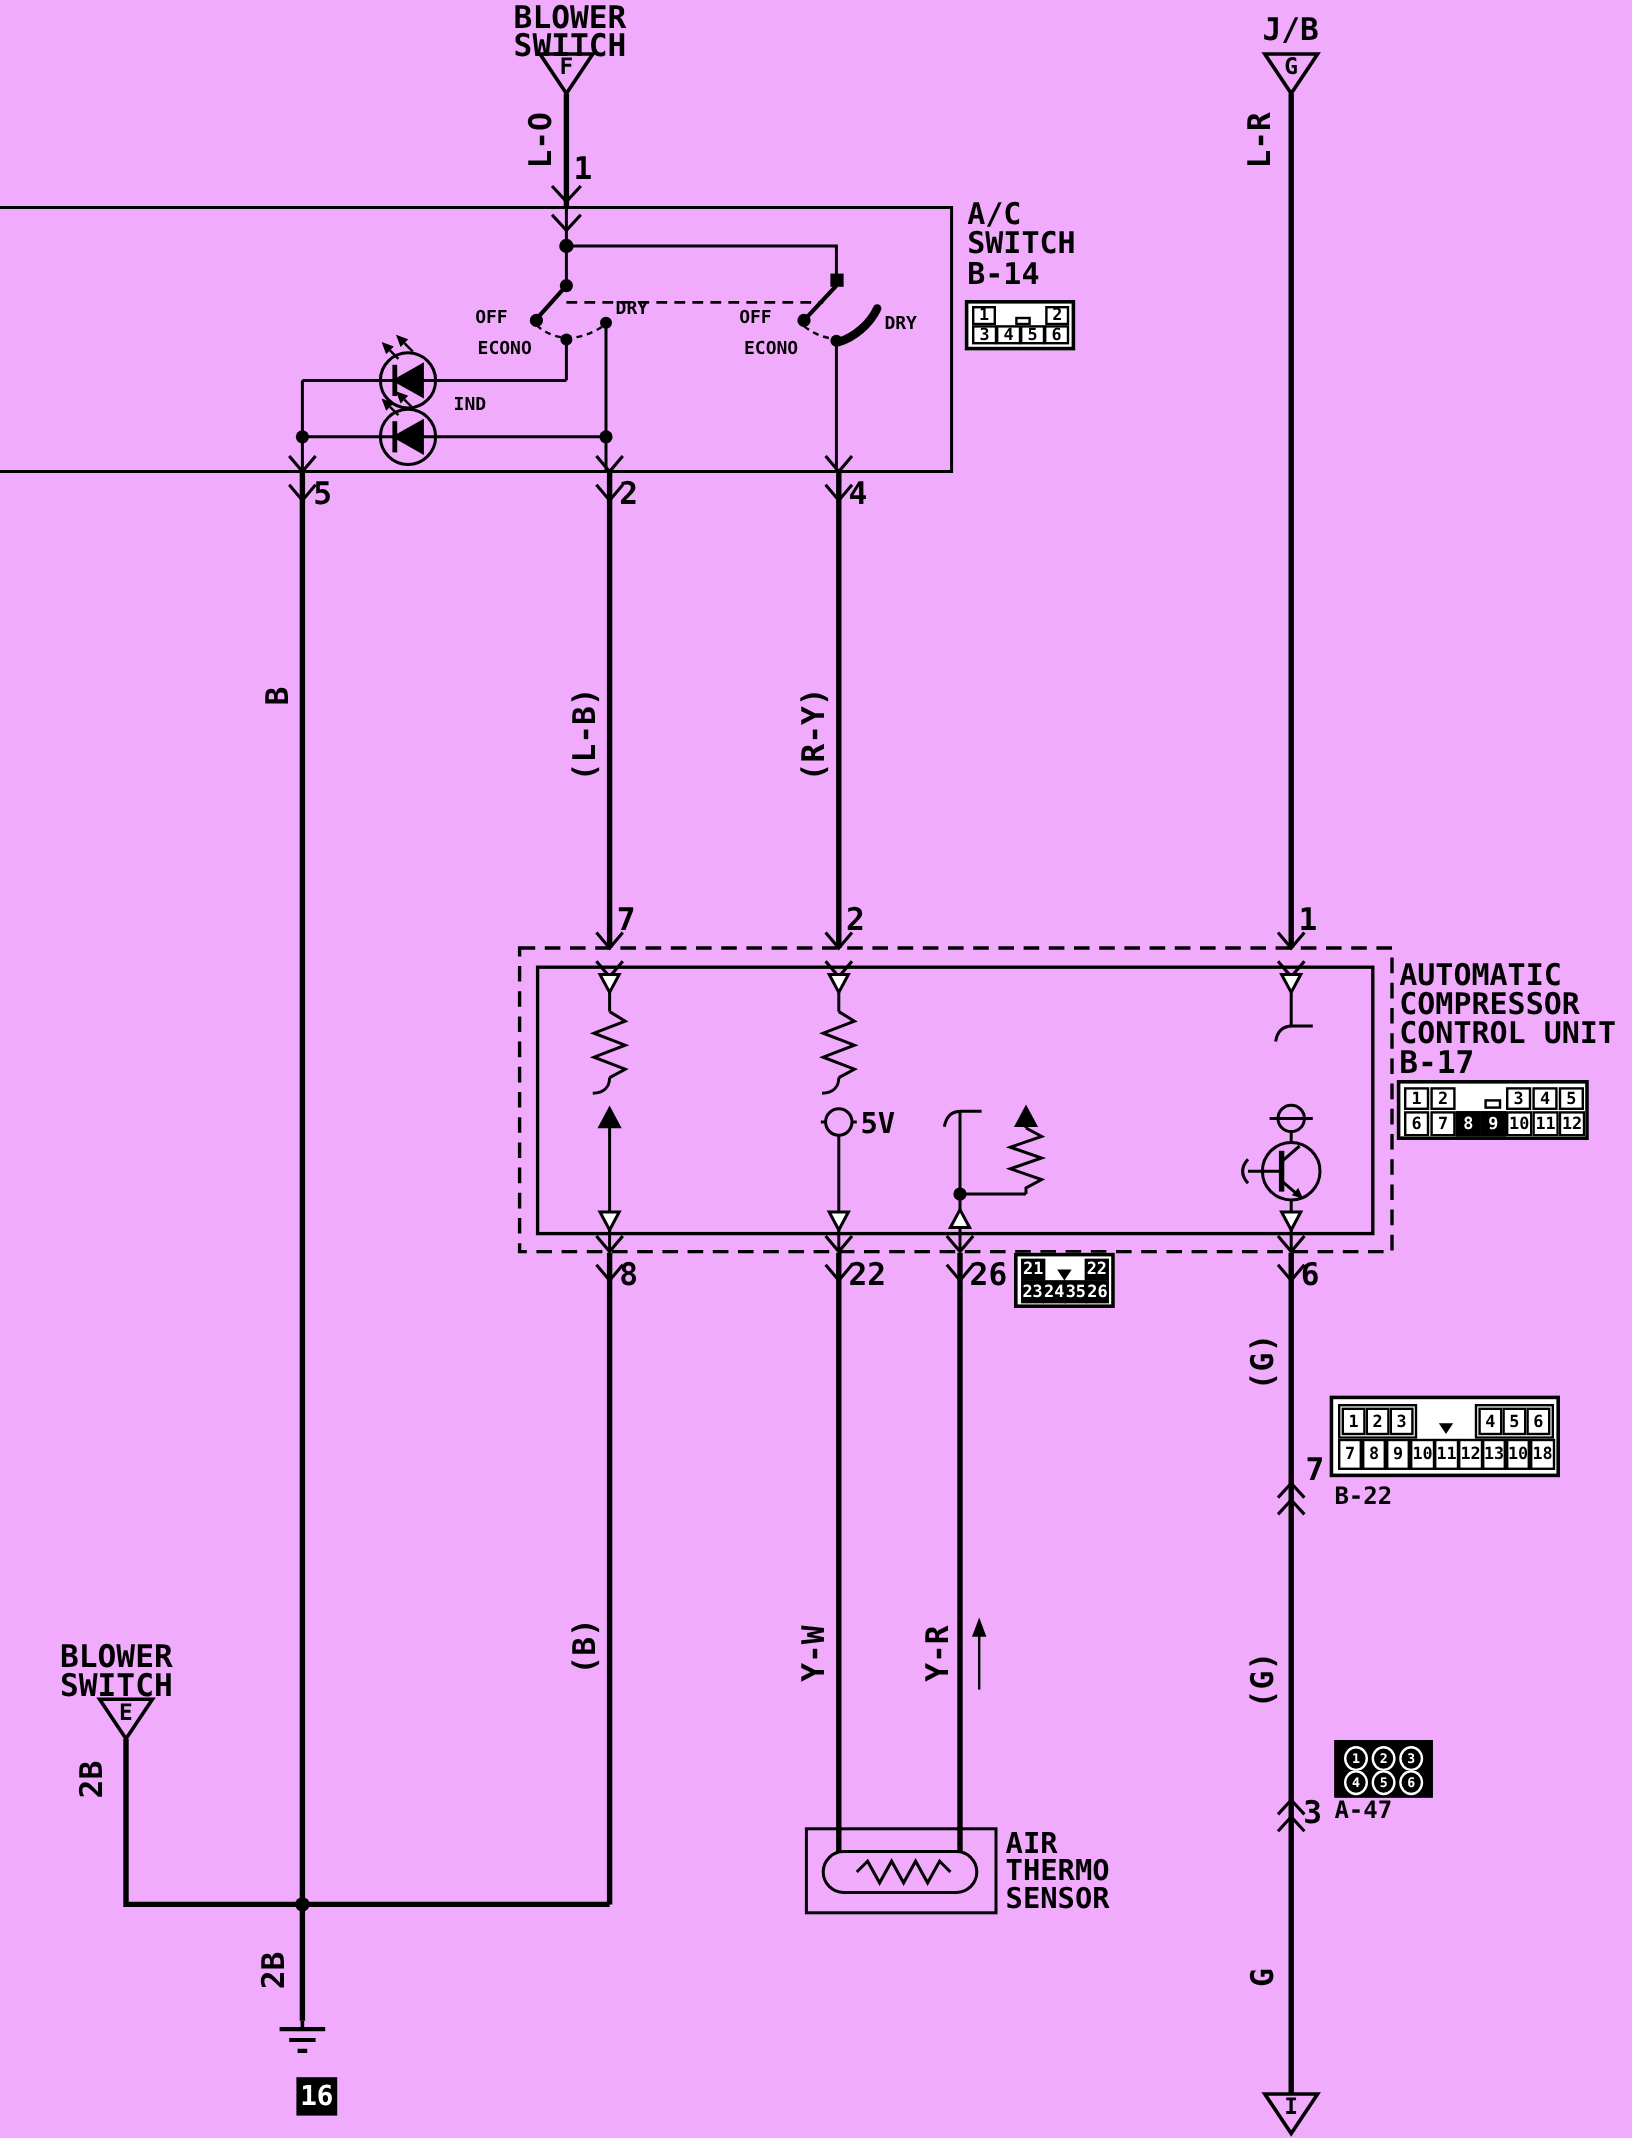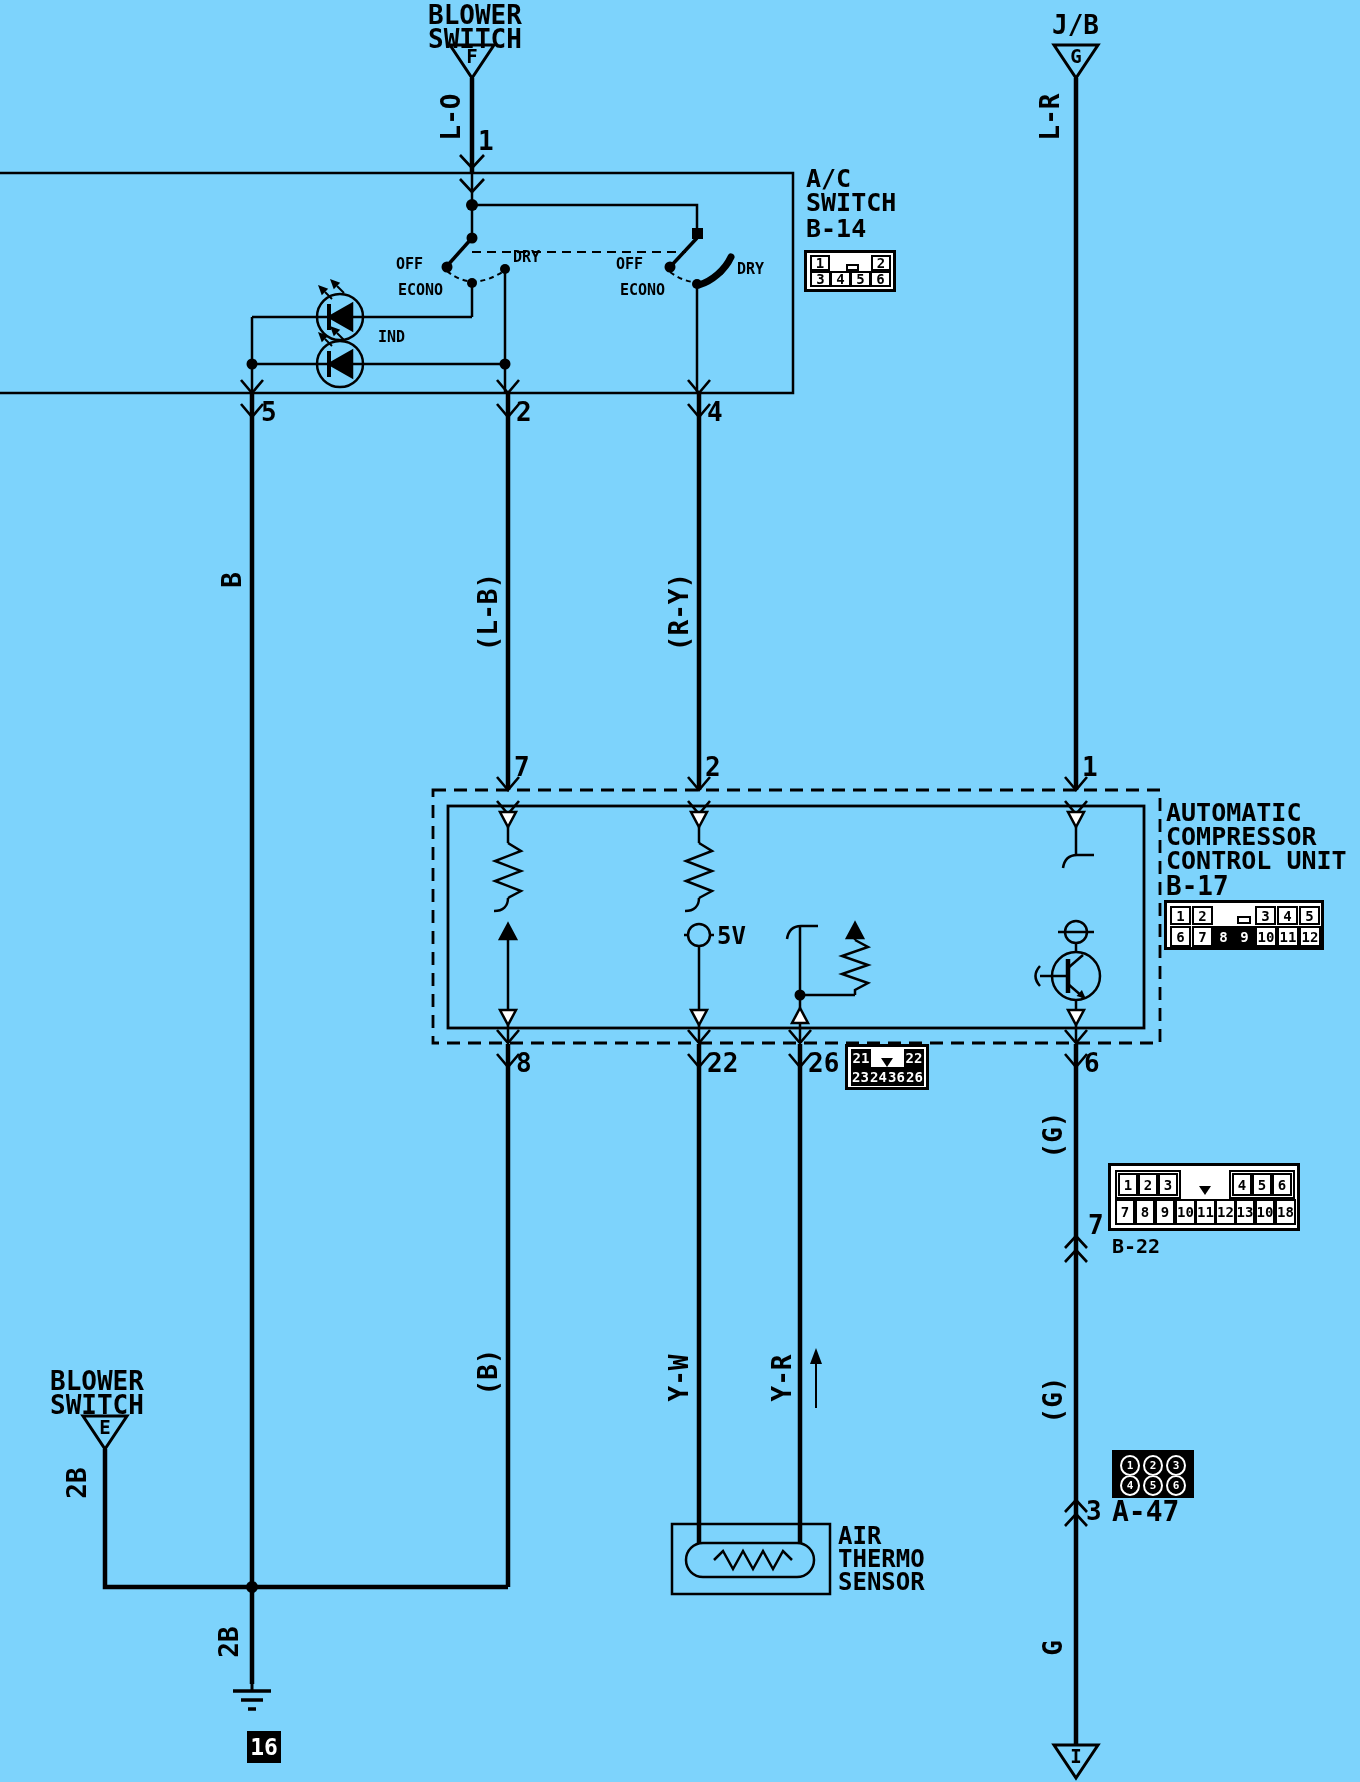--- a/index.html
+++ b/index.html
@@ -1,22 +1,22 @@
 <!DOCTYPE html>
 <html><head>
 <meta charset="utf-8">
 <style>
   html,body{margin:0;padding:0;background:#fff;}
-  .stage{position:relative;width:1360px;height:1782px;background:#7dd3fc;overflow:hidden;
+  .stage{position:relative;width:1360px;height:1782px;background:#f0abfc;overflow:hidden;
          font-family:"DejaVu Sans Mono","Liberation Mono",monospace;color:#000;}
   svg{position:absolute;left:0;top:0;}
   .lbl{position:absolute;font-weight:700;line-height:1;white-space:nowrap;color:#000;
        font-family:"DejaVu Sans Mono","Liberation Mono",monospace;}
   .s19{font-size:19px}.s23{font-size:15px}.s24{font-size:24px}.s25{font-size:25px}
-  .s26{font-size:26px}.s28{font-size:28px}.s30{font-size:20px}
+  .s26{font-size:26px}.s28{font-size:20px}.s30{font-size:20px}
   .vlbl{transform:translate(-50%,-50%) rotate(-90deg);transform-origin:center;}
   .ctr{text-align:center;}
   .conn{position:absolute;border:3px solid #000;background:#fff;box-sizing:border-box;}
   .cell{position:absolute;border:2px solid #000;background:#fff;color:#000;box-sizing:border-box;
         display:flex;align-items:center;justify-content:center;
         font:700 14px "DejaVu Sans Mono","Liberation Mono",monospace;}
   .cell.inv{background:#000;color:#fff;}
   .notch{position:absolute;border:2px solid #000;background:#fff;box-sizing:border-box;}
   .tri-notch{position:absolute;width:0;height:0;border-left:6px solid transparent;
         border-right:6px solid transparent;border-top:9px solid #000;}
@@ -355,21 +355,21 @@
   <div class="cell" style="left:110px;top:23px;width:22px;height:21px">11</div>
   <div class="cell" style="left:132px;top:23px;width:22px;height:21px">12</div>
 </div>
 
 <div class="conn" style="left:845px;top:1044px;width:84px;height:46px">
   <div class="cell inv" style="left:3px;top:2px;width:20px;height:18px">21</div>
   <div class="tri-notch" style="left:33px;top:11px"></div>
   <div class="cell inv" style="left:56px;top:2px;width:20px;height:18px">22</div>
   <div class="cell inv" style="left:3px;top:20px;width:19px;height:19px">23</div>
   <div class="cell inv" style="left:21px;top:20px;width:19px;height:19px">24</div>
-  <div class="cell inv" style="left:39px;top:20px;width:19px;height:19px">36</div>
+  <div class="cell inv" style="left:39px;top:20px;width:19px;height:19px">35</div>
   <div class="cell inv" style="left:57px;top:20px;width:19px;height:19px">26</div>
 </div>
 
 <div class="conn" style="left:1108px;top:1163px;width:192px;height:68px">
   <div class="grpbox" style="left:4px;top:4px;width:66px;height:29px"></div>
   <div class="grpbox" style="left:118px;top:4px;width:66px;height:29px"></div>
   <div class="cell" style="left:7px;top:7px;width:20px;height:23px">1</div>
   <div class="cell" style="left:27px;top:7px;width:20px;height:23px">2</div>
   <div class="cell" style="left:47px;top:7px;width:20px;height:23px">3</div>
   <div class="tri-notch" style="left:88px;top:20px"></div>

